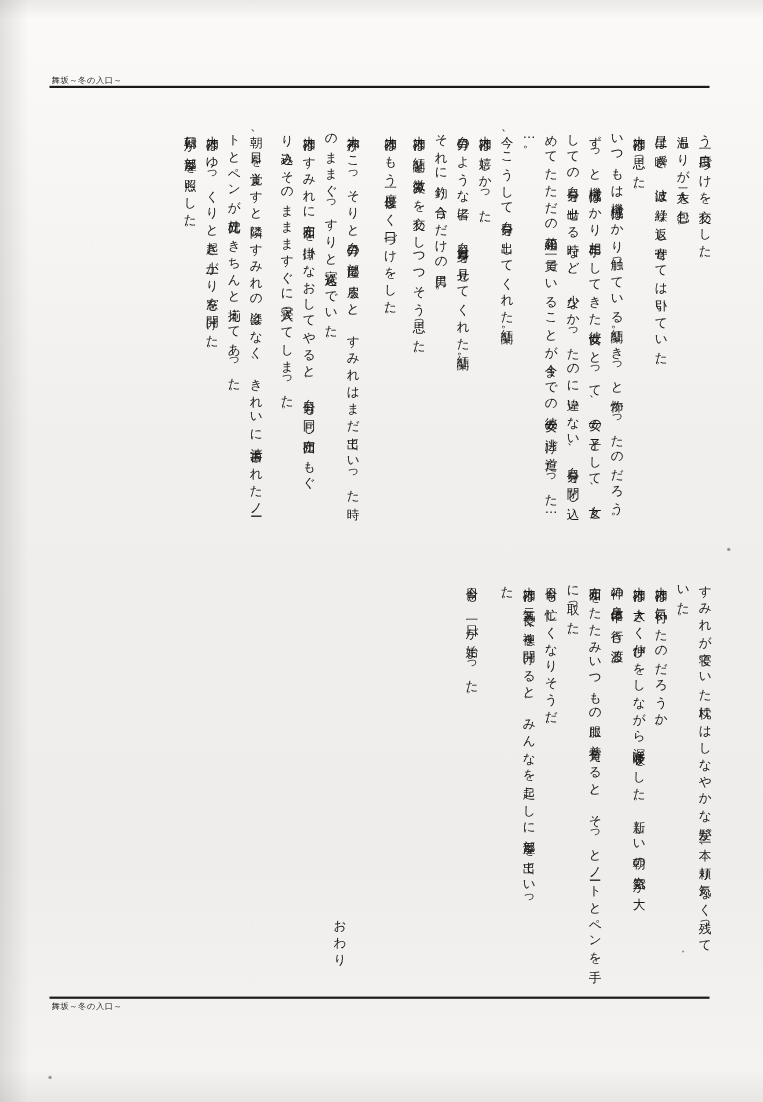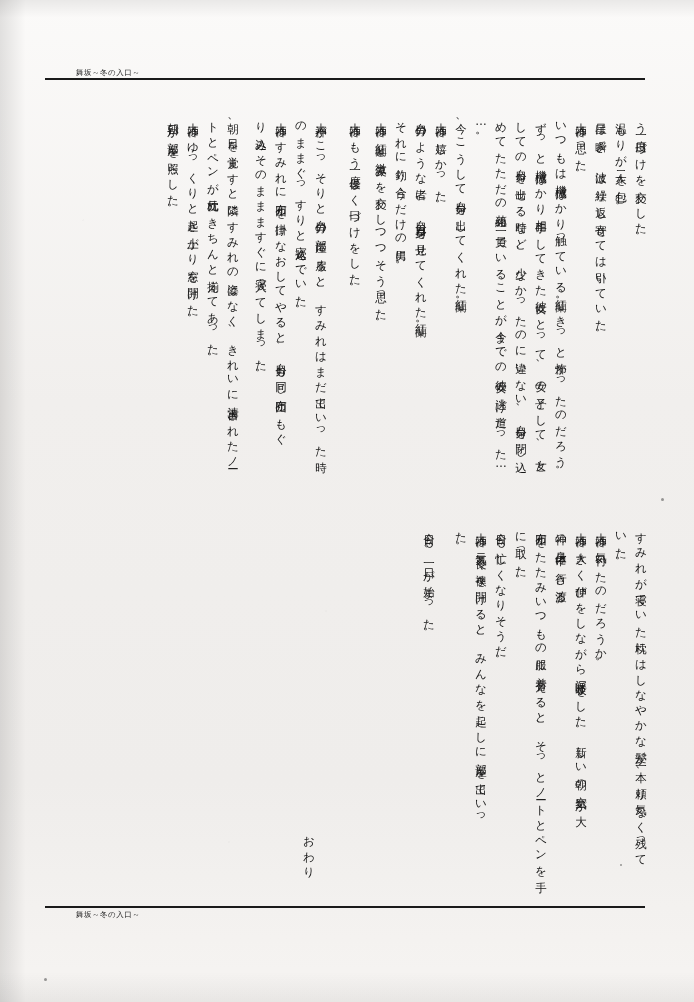--- a/index.html
+++ b/index.html
@@ -62,21 +62,20 @@
     background: #1a1a1a;
   }
   .runhead .label {
     position: absolute;
     left: 2px;
     font-size: 7.5px;
     letter-spacing: 0.5px;
     color: #1a1a1a;
     font-family: Liberation Mono, monospace;
     white-space: nowrap;
-    margin-left: 29px;
   }
   #runhead-top { top: 68px; }
   #runhead-top .rule { top: 10px; }
   #runhead-top .label { top: 0px; }
   #runhead-bottom { top: 906px; }
   #runhead-bottom .rule { top: 0px; }
   #runhead-bottom .label { top: 4px; }
 
   
   .body-area {

